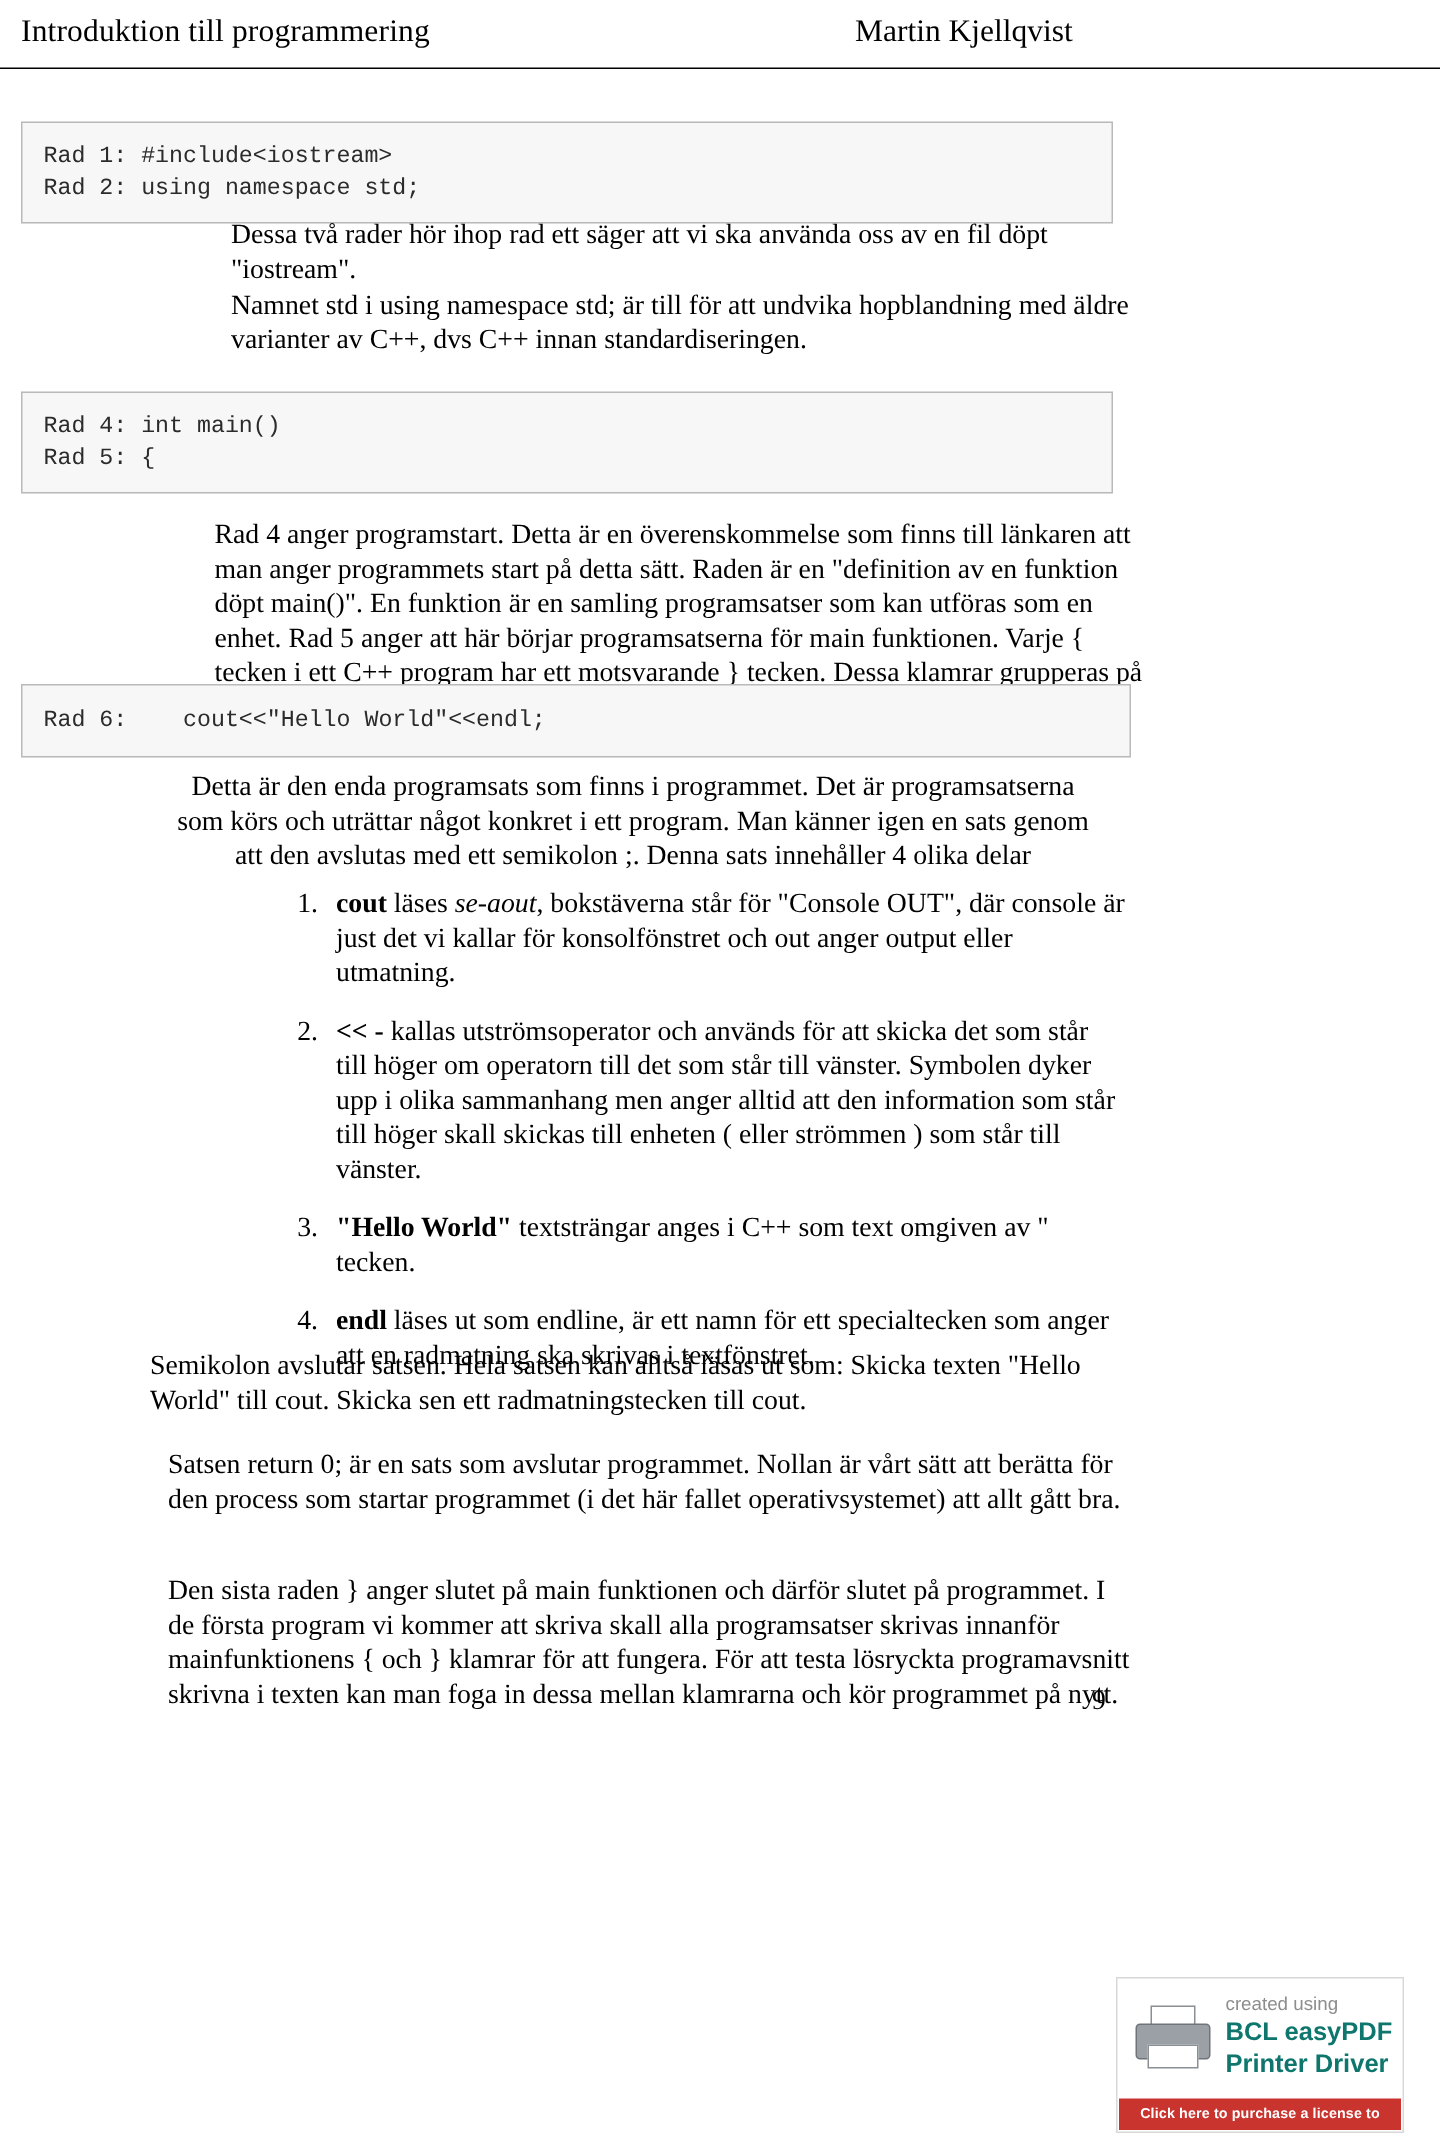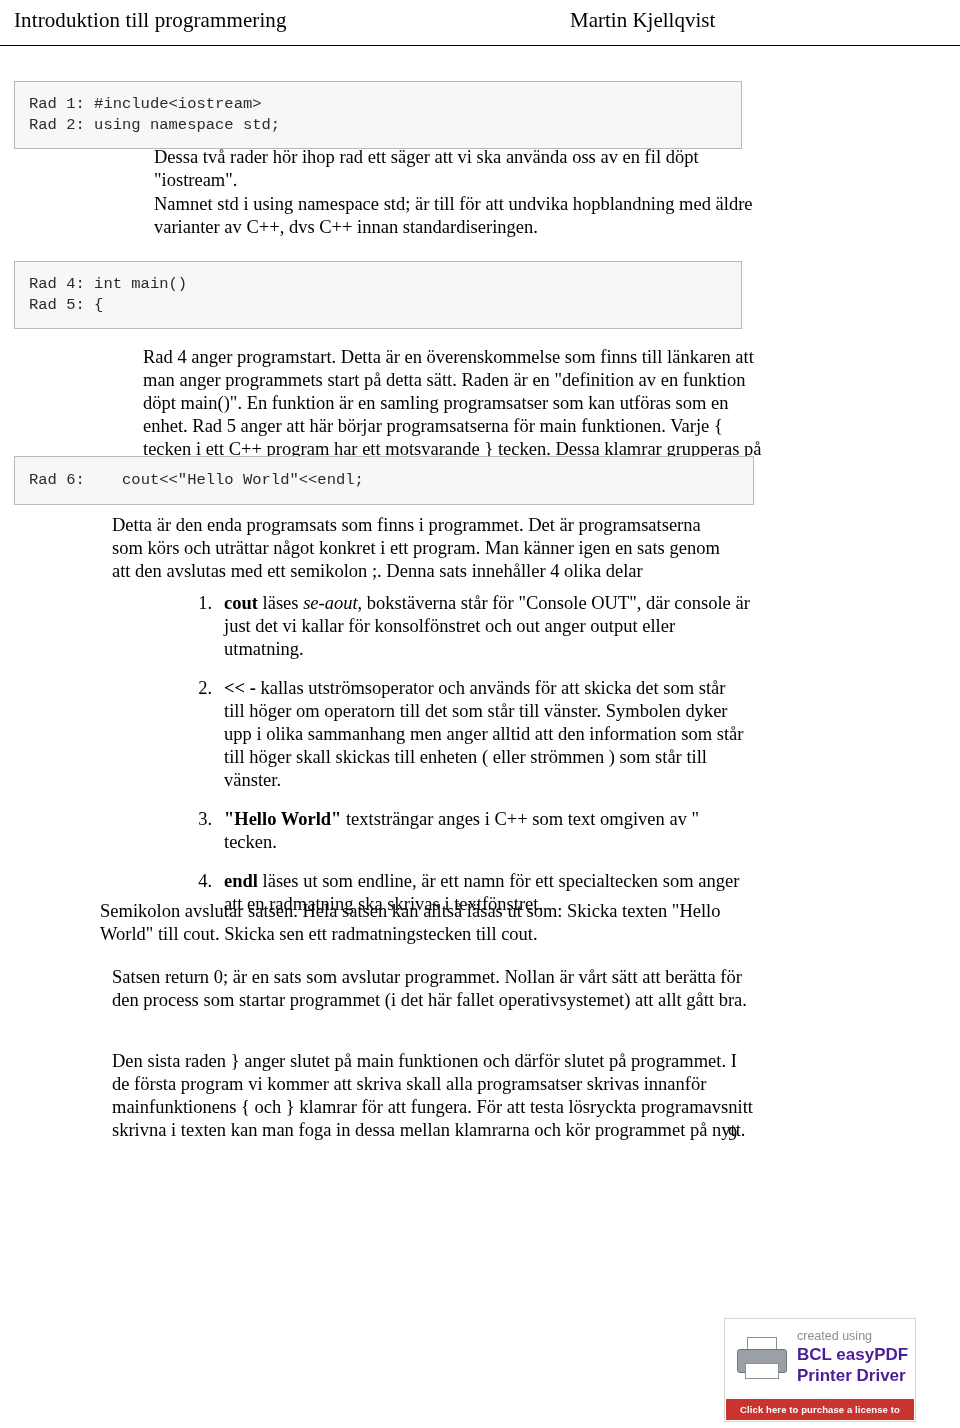--- a/index.html
+++ b/index.html
@@ -112,20 +112,21 @@
   .p-after-box2 {
     left: 112px;
     top: 300px;
     width: 630px;
     margin-left: 31px;
   }
   .p-after-box3 {
     left: 112px;
     top: 468px;
     width: 620px;
+    text-align: center;
   }
 
   .list-ol {
     position: absolute;
     left: 190px;
     top: 546px;
     width: 560px;
     margin: 0;
     padding: 0;
     list-style: none;
@@ -167,21 +168,21 @@
   .page-number {
     position: absolute;
     left: 728px;
     top: 1078px;
     font-size: 18.5px;
   }
 
   
   .watermark {
     position: absolute;
-    left: 724px;
+    left: 744px;
     top: 1318px;
     width: 192px;
     height: 104px;
     box-sizing: border-box;
     border: 1px solid #d8d8d8;
     background: #ffffff;
   }
   .wm-inner {
     position: absolute;
     left: 4px;
@@ -232,21 +233,21 @@
   }
   .wm-created {
     font-family: "Liberation Sans", sans-serif;
     font-size: 12.5px;
     color: #8d8d8d;
   }
   .wm-brand {
     font-family: "Liberation Sans", sans-serif;
     font-size: 17px;
     font-weight: bold;
-    color: #4c1d95;
+    color: #0f766e;
     line-height: 19px;
     margin-top: 2px;
   }
   .wm-bar {
     position: absolute;
     left: 1px;
     top: 80px;
     width: 188px;
     height: 21px;
     background: #c9342e;

